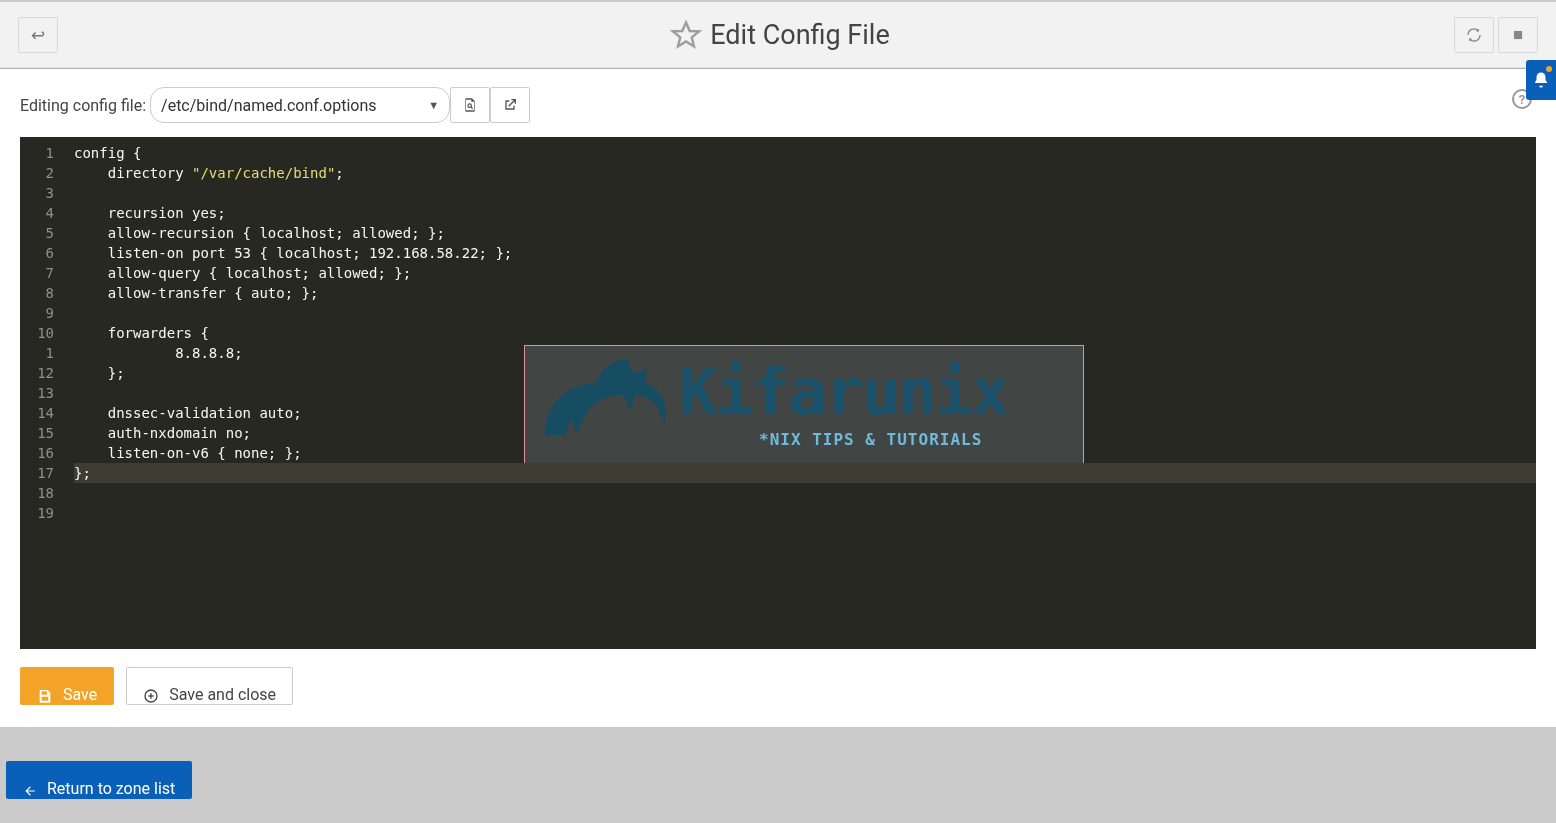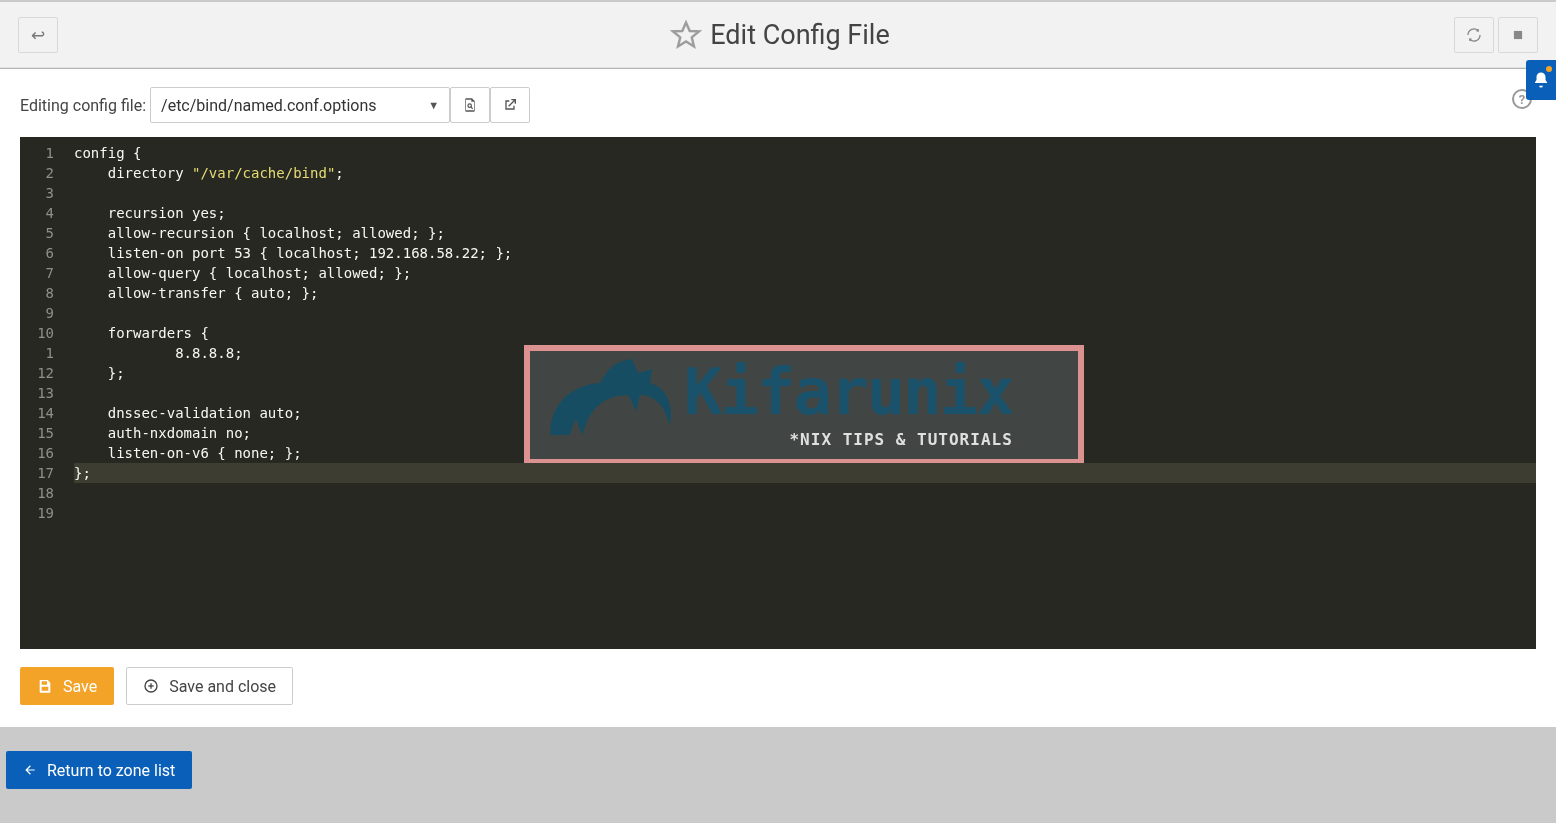--- a/index.html
+++ b/index.html
@@ -77,21 +77,21 @@
     align-items: center;
     position: relative;
   }
   .toolbar-label {
     font-size: 16px;
     color: #444;
     margin-right: 4px;
   }
   .file-select {
     border: 1px solid #ccc;
-    border-radius: 2px;
+    border-radius: 14px;
     height: 36px;
     padding: 0 30px 0 10px;
     font-size: 16px;
     min-width: 300px;
     appearance: none;
     background: #fff;
     position: relative;
     display:flex; align-items:center;
     cursor: pointer;
   }
@@ -158,50 +158,50 @@
   .code-line.hl { background: #3e3d32; }
   .str { color: #e6db74; }
 
   .watermark {
     position: absolute;
     left: 460px;
     top: 208px;
     width: 560px;
     height: 120px;
     background: #464c4a;
-    border: 6px solid #fca5a5;
+    border: 1px solid #fca5a5;
     display:flex;
     align-items:center;
     pointer-events:none;
     opacity: 0.85;
   }
   .wm-logo {
     width: 140px;
     height: 100px;
     margin-left: 10px;
     color: #14546f;
   }
   .wm-text {
     display:flex; flex-direction:column; margin-left: 4px;
   }
   .wm-main { font-size: 64px; font-weight: 700; color: #1a5a78; letter-spacing: -2px; line-height: 1; }
-  .wm-sub { font-size: 16px; font-weight: 700; color: #ffffff; letter-spacing: 1px; margin-top: 6px; margin-left: 80px; text-align: right; }
+  .wm-sub { font-size: 16px; font-weight: 700; color: #7dd3fc; letter-spacing: 1px; margin-top: 6px; margin-left: 80px; }
 
   .action-bar {
     background:#fff;
     padding: 18px 20px 22px 20px;
     display:flex;
     gap: 12px;
   }
   .btn {
     height: 38px;
     border-radius: 2px;
     padding: 0 16px;
     display:inline-flex;
-    align-items:center;
+    align-items:flex-end;
     gap: 10px;
     font-size: 16px;
     cursor:pointer;
     border: 1px solid transparent;
   }
   .btn-warning {
     background: #f2a328;
     color: #fff;
   }
   .btn-default {
@@ -209,21 +209,21 @@
     border-color: #ccc;
     color: #444;
   }
   .btn-primary {
     background: #0a60b8;
     color: #fff;
   }
 
   .footer-bar {
     background: #cacaca;
-    padding: 24px 6px 18px 6px;
+    padding: 34px 6px 18px 6px;
   }
 
   .bell-badge {
     position: fixed;
     right: 0;
     top: 60px;
     width: 30px;
     height: 40px;
     background: #0a60b8;
     border-radius: 3px 0 0 3px;

